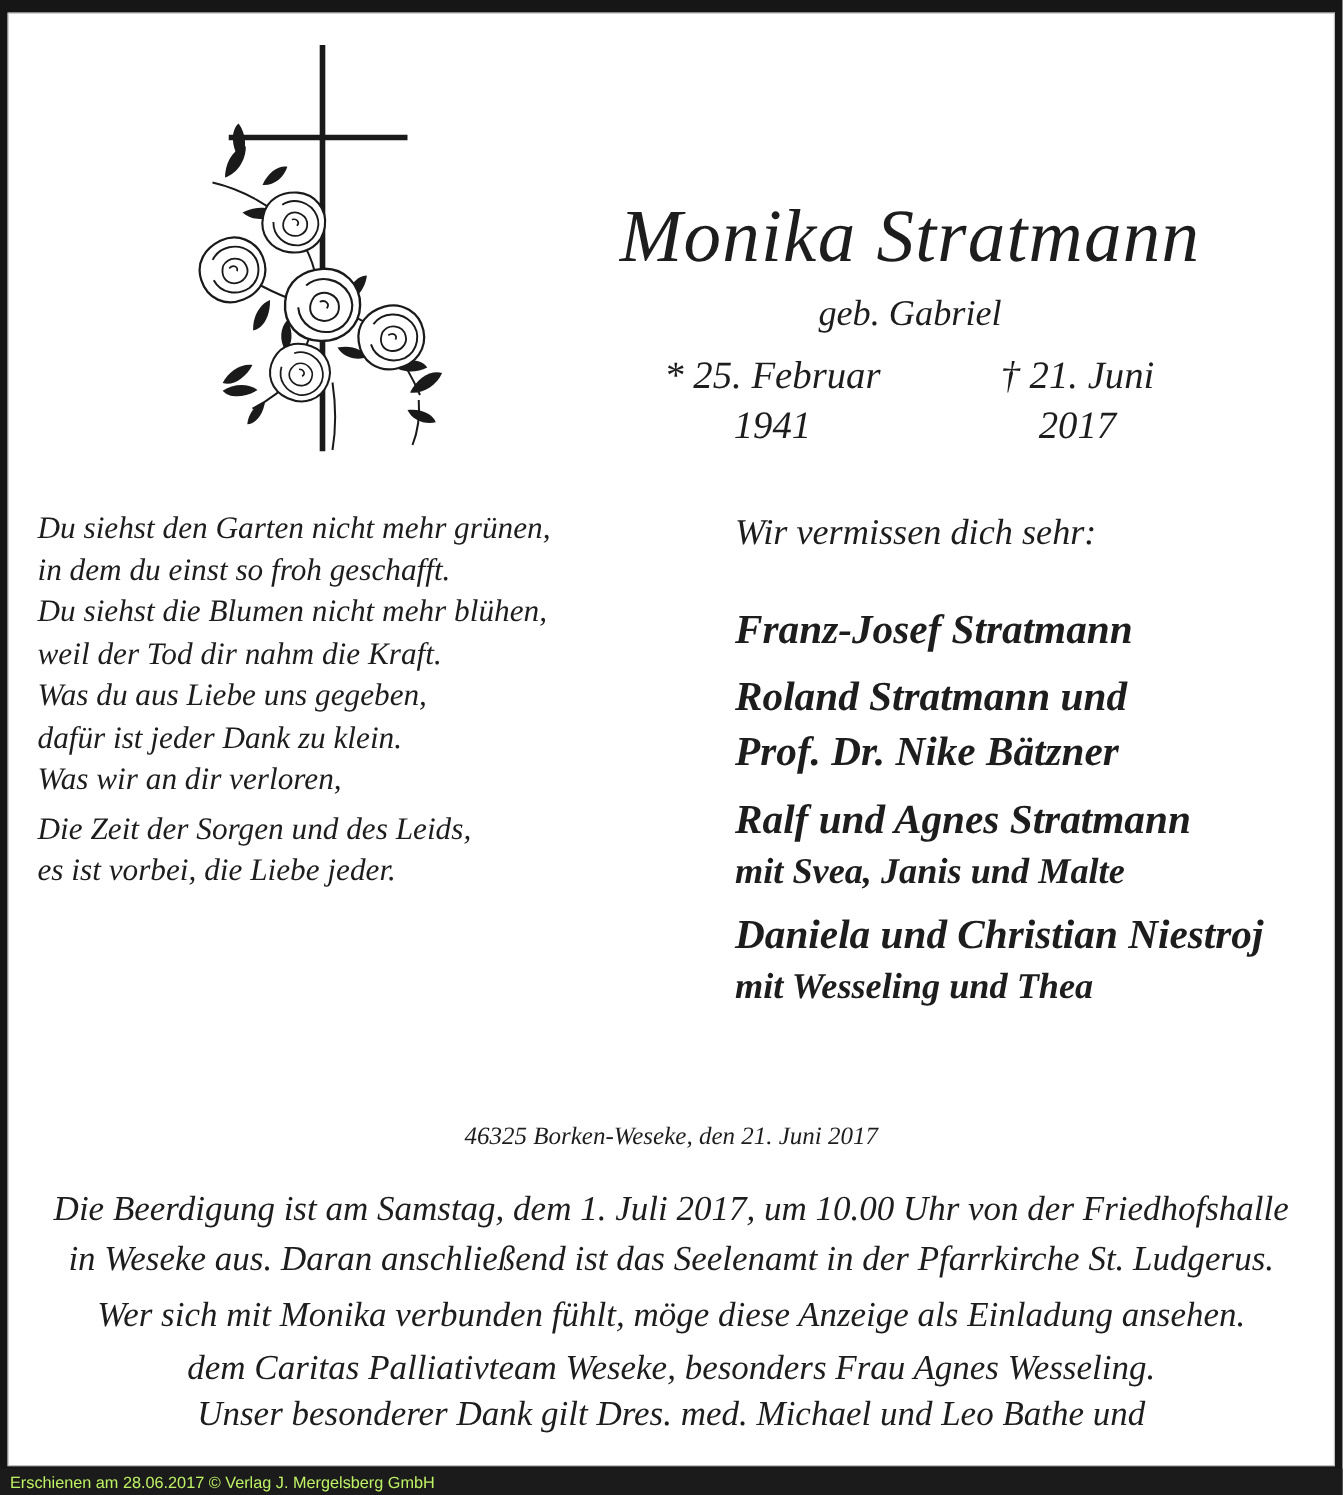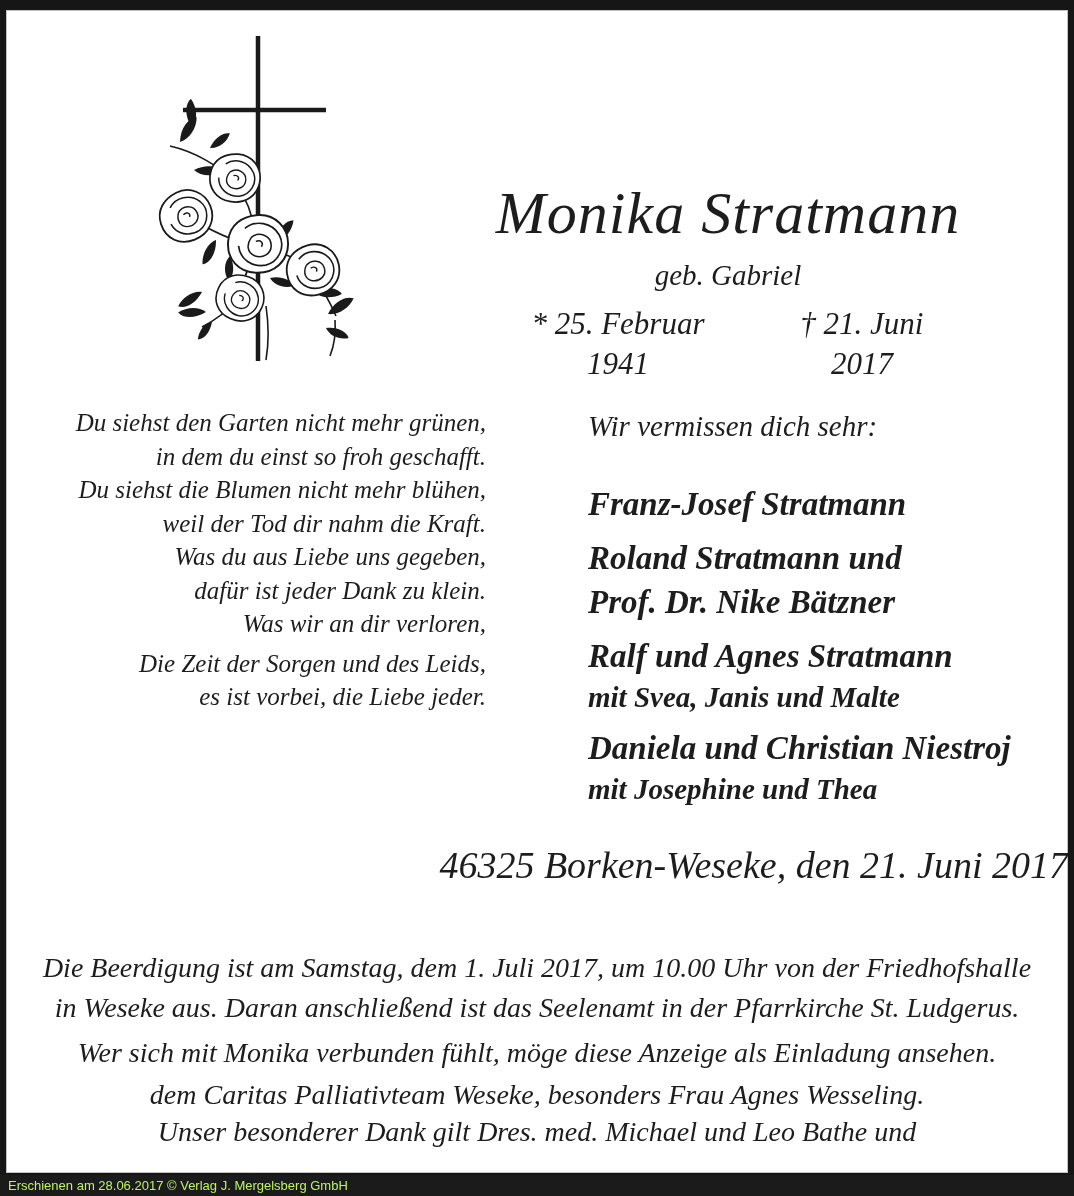--- a/index.html
+++ b/index.html
@@ -9,37 +9,37 @@
     font-family:"Liberation Serif","DejaVu Serif",serif;
     color:#1d1d1d;
     overflow:hidden;
   }
   .panel{
     position:absolute;left:6px;top:10px;right:6px;bottom:23px;
     background:#ffffff;
     box-shadow:inset 0 0 0 1px #c2c2c2;
   }
   .artwork{position:absolute;left:124px;top:10px;width:280px;height:360px;}
-  .header{position:absolute;left:486px;top:146px;width:472px;text-align:center;font-style:italic;margin-top:24px;}
+  .header{position:absolute;left:486px;top:146px;width:472px;text-align:center;font-style:italic;}
   .name{font-size:60px;font-weight:400;line-height:66px;margin:0;letter-spacing:1px;}
   .maiden{font-size:29px;line-height:34px;margin:12px 0 0 0;}
   .dates{display:flex;justify-content:flex-start;margin-top:12px;padding:0 10px;font-size:31px;line-height:40px;gap:36px;}
   .poem{
-    position:absolute;left:42px;top:396px;width:438px;text-align:right;
+    position:absolute;left:24px;top:396px;width:438px;text-align:left;
     font-style:italic;font-size:25px;line-height:33.5px;
   }
   .poem .stanza2{margin-top:6px;}
   .poem p{margin:0;}
   .mourners{position:absolute;left:582px;top:398px;width:460px;font-style:italic;}
   .mourners .intro{font-size:29px;line-height:36px;margin:0 0 38px 0;}
   .mourners .group{margin:0 0 10px 0;font-weight:bold;}
   .mourners .main-line{font-size:33px;line-height:44px;margin:0;}
   .mourners .sub-line{font-size:29px;line-height:38px;margin:0;}
   .centered{position:absolute;left:0;right:0;text-align:center;font-style:italic;}
-  .place-date{top:836px;font-size:38px;line-height:38px;text-align:right;}
+  .place-date{top:880px;font-size:20px;line-height:38px;}
   .funeral{top:938px;font-size:28px;line-height:40px;}
   .invitation{top:1024px;font-size:28px;line-height:38px;}
   .thanks{top:1066px;font-size:28px;line-height:37px;}
   .centered p{margin:0;}
   .footer-bar{
     position:absolute;left:0;right:0;bottom:0;height:21px;
     background:#1b1b1b;color:#bef264;
     font-family:"Liberation Sans","DejaVu Sans",sans-serif;
     font-size:13px;line-height:21px;padding-left:8px;
     box-sizing:border-box;
@@ -151,21 +151,21 @@
     <div class="group">
       <p class="main-line">Roland Stratmann und</p>
       <p class="main-line">Prof. Dr. Nike Bätzner</p>
     </div>
     <div class="group">
       <p class="main-line">Ralf und Agnes Stratmann</p>
       <p class="sub-line">mit Svea, Janis und Malte</p>
     </div>
     <div class="group">
       <p class="main-line">Daniela und Christian Niestroj</p>
-      <p class="sub-line">mit Josephine und Thea</p>
+      <p class="sub-line">mit Wesseling und Thea</p>
     </div>
   </div>
 
   <div class="centered place-date">46325 Borken-Weseke, den 21. Juni 2017</div>
 
   <div class="centered funeral">
     <p>Die Beerdigung ist am Samstag, dem 1. Juli 2017, um 10.00 Uhr von der Friedhofshalle</p>
     <p>in Weseke aus. Daran anschließend ist das Seelenamt in der Pfarrkirche St. Ludgerus.</p>
   </div>
 

